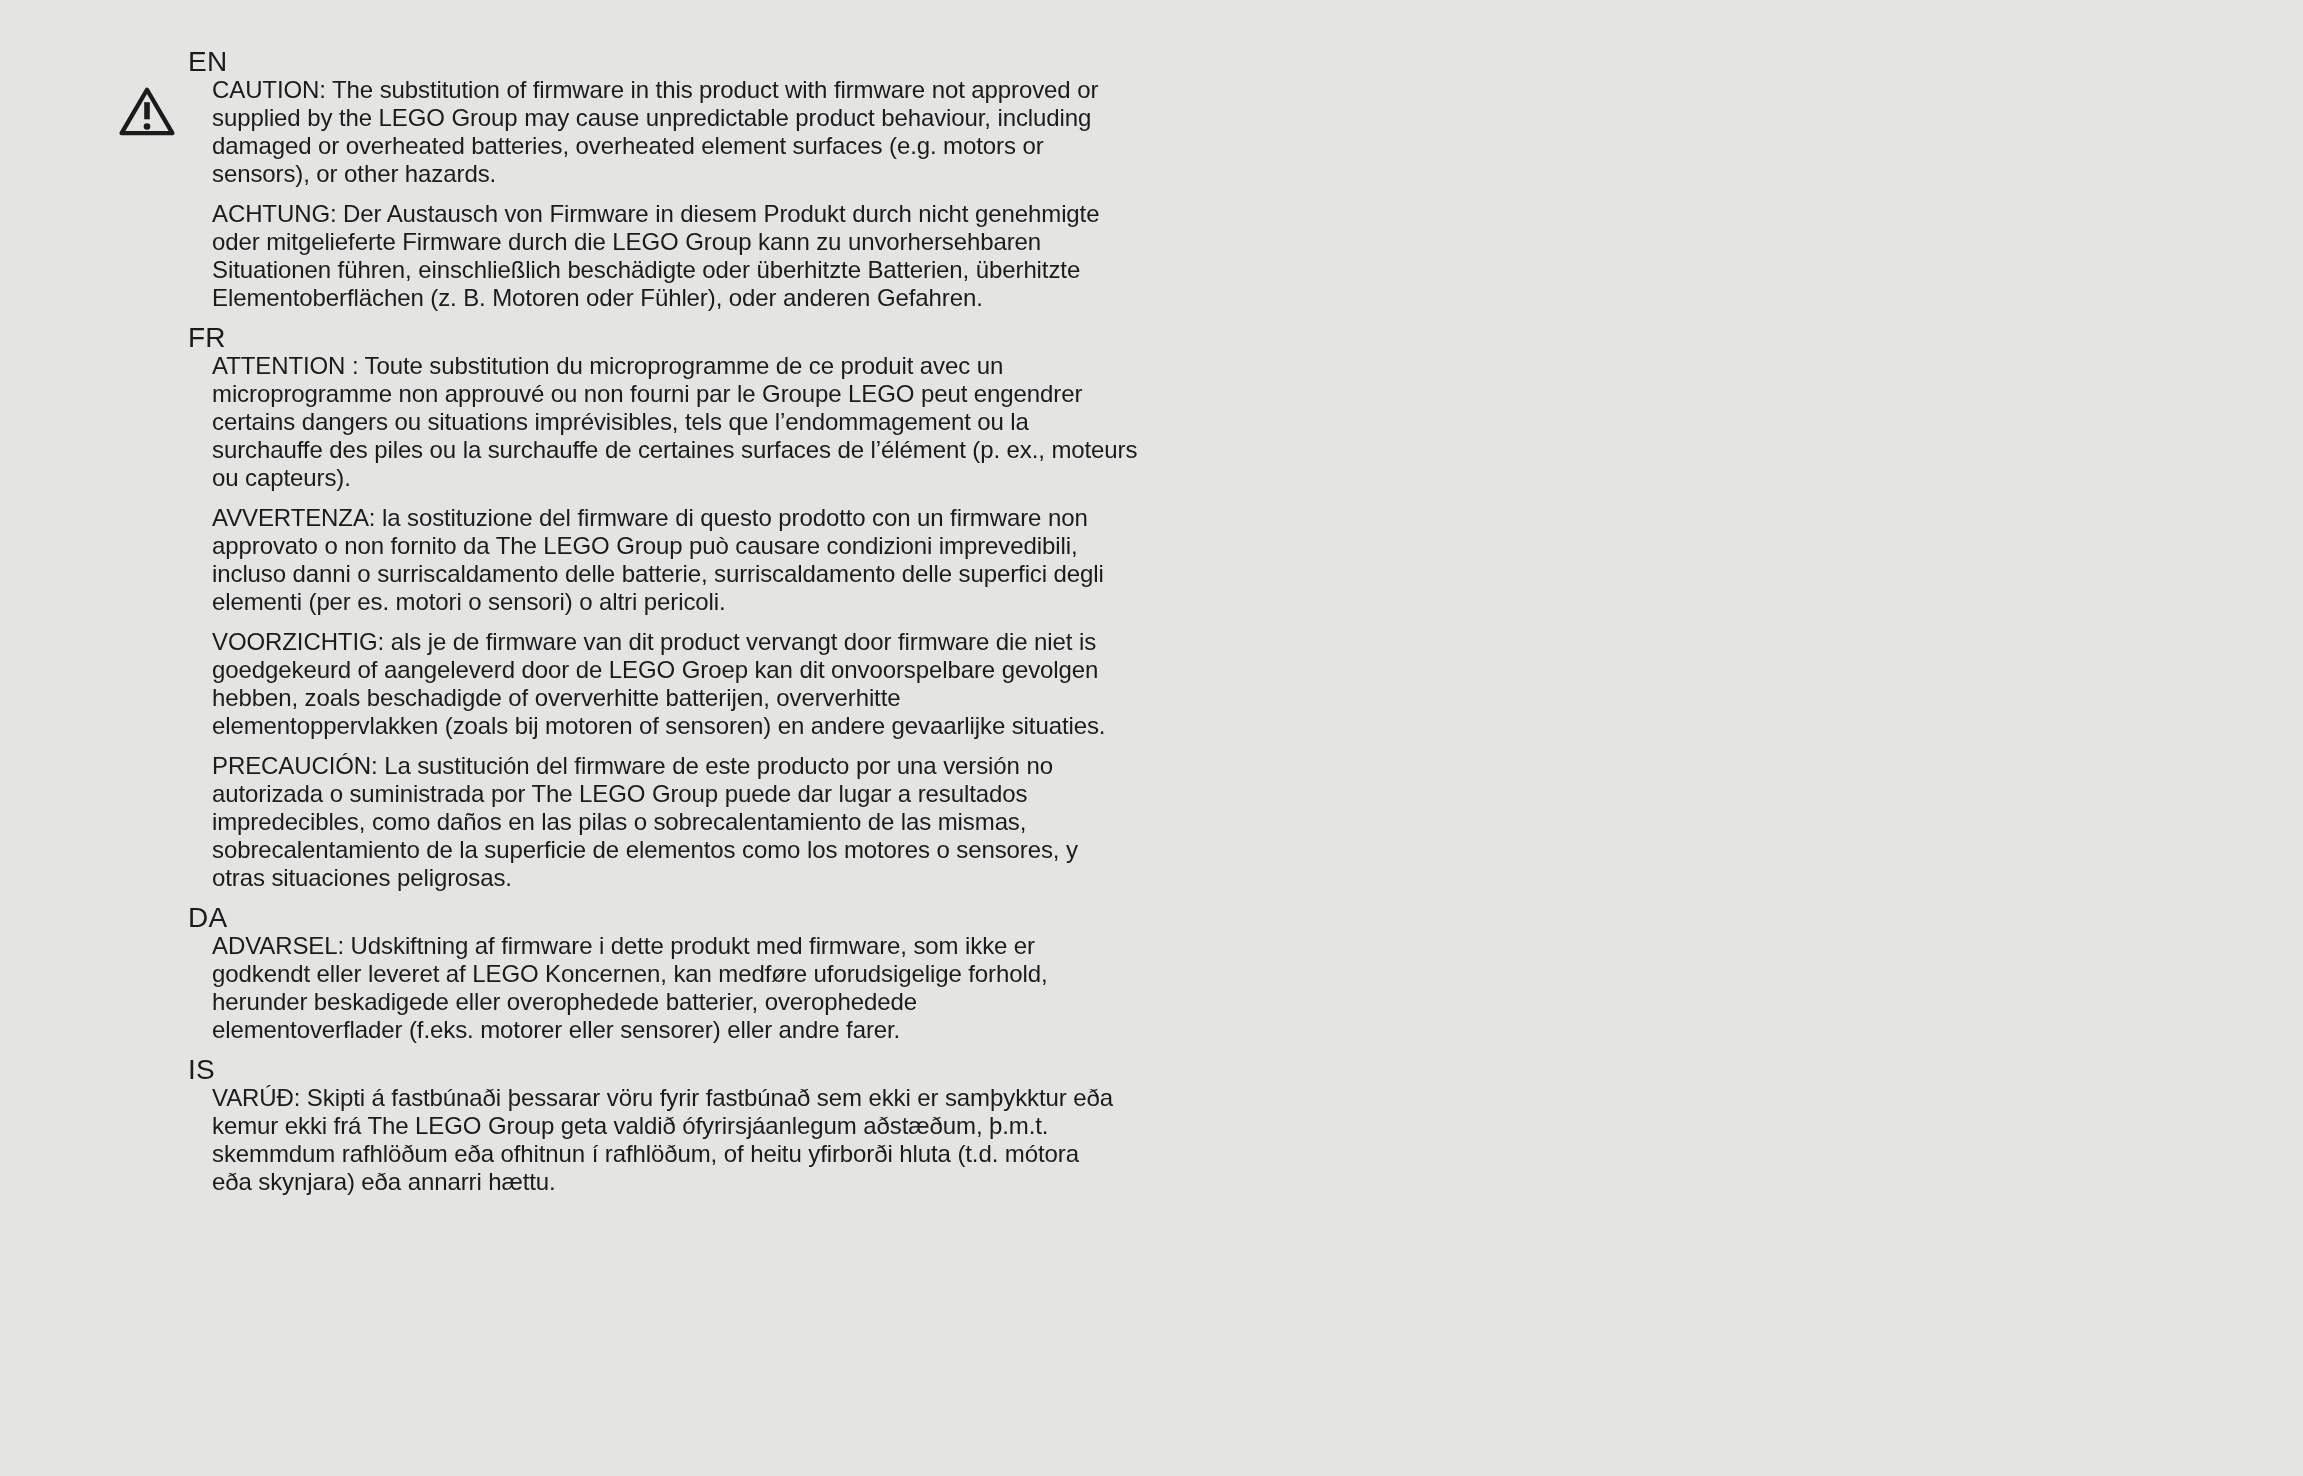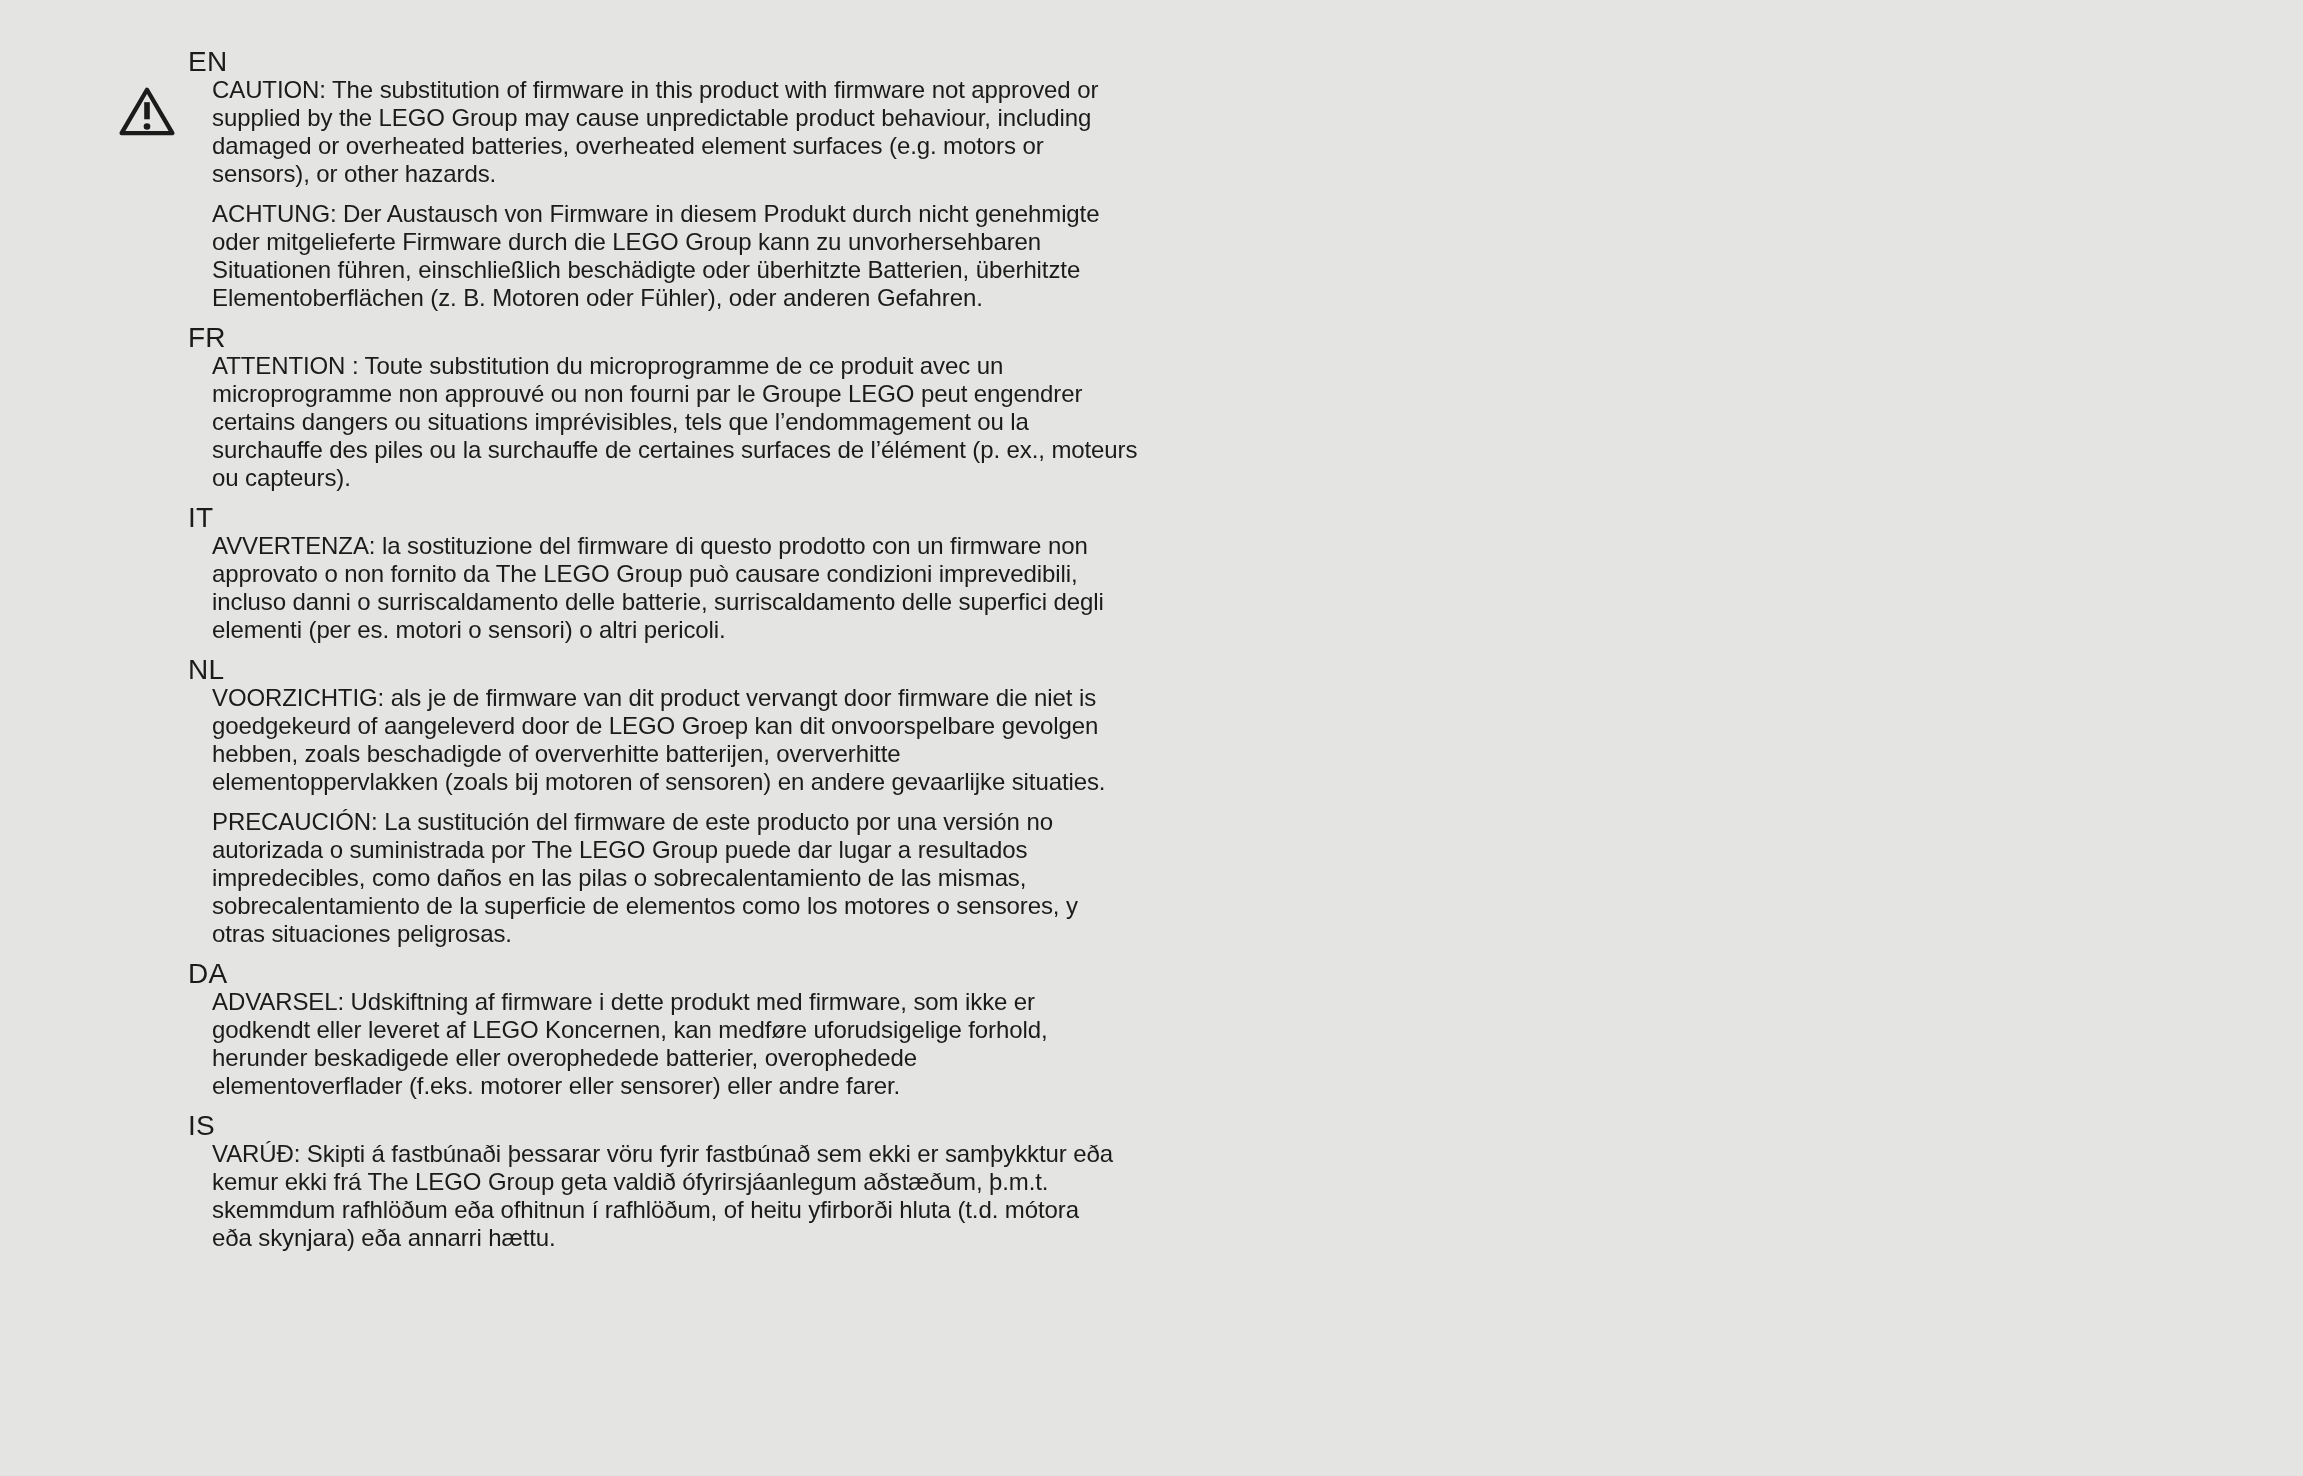--- a/index.html
+++ b/index.html
@@ -79,29 +79,27 @@
     <div class="section">
       <div class="lang-code">FR</div>
       <div class="body-text">ATTENTION : Toute substitution du microprogramme de ce produit avec un
 microprogramme non approuvé ou non fourni par le Groupe LEGO peut engendrer
 certains dangers ou situations imprévisibles, tels que l’endommagement ou la
 surchauffe des piles ou la surchauffe de certaines surfaces de l’élément (p. ex., moteurs
 ou capteurs).</div>
     </div>
 
     <div class="section">
-      <div class="lang-code">IT</div>
       <div class="body-text">AVVERTENZA: la sostituzione del firmware di questo prodotto con un firmware non
 approvato o non fornito da The LEGO Group può causare condizioni imprevedibili,
 incluso danni o surriscaldamento delle batterie, surriscaldamento delle superfici degli
 elementi (per es. motori o sensori) o altri pericoli.</div>
     </div>
 
     <div class="section">
-      <div class="lang-code">NL</div>
       <div class="body-text">VOORZICHTIG: als je de firmware van dit product vervangt door firmware die niet is
 goedgekeurd of aangeleverd door de LEGO Groep kan dit onvoorspelbare gevolgen
 hebben, zoals beschadigde of oververhitte batterijen, oververhitte
 elementoppervlakken (zoals bij motoren of sensoren) en andere gevaarlijke situaties.</div>
     </div>
 
     <div class="section">
       <div class="body-text">PRECAUCIÓN: La sustitución del firmware de este producto por una versión no
 autorizada o suministrada por The LEGO Group puede dar lugar a resultados
 impredecibles, como daños en las pilas o sobrecalentamiento de las mismas,

